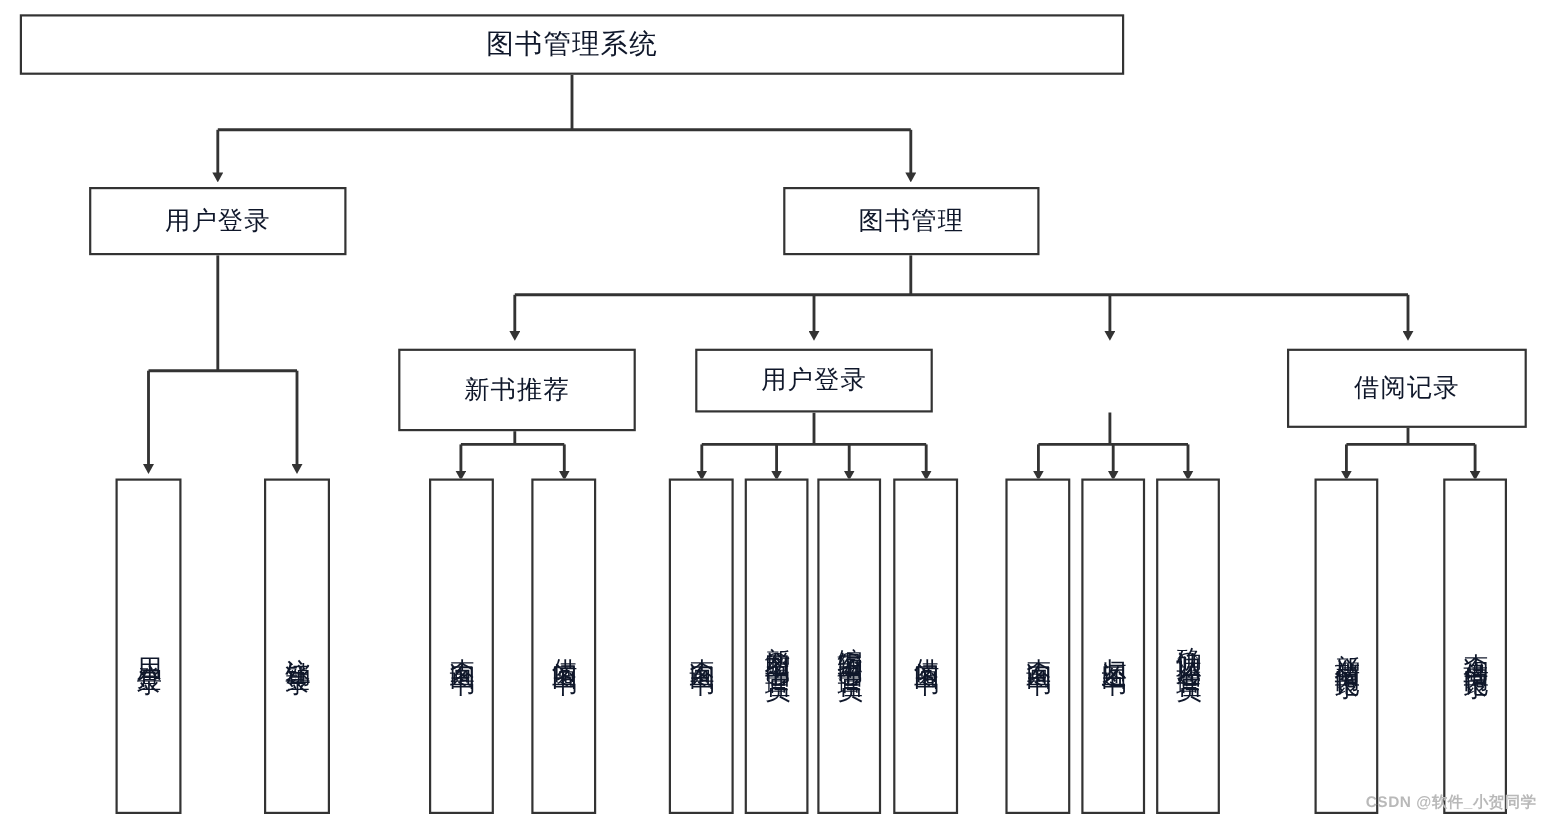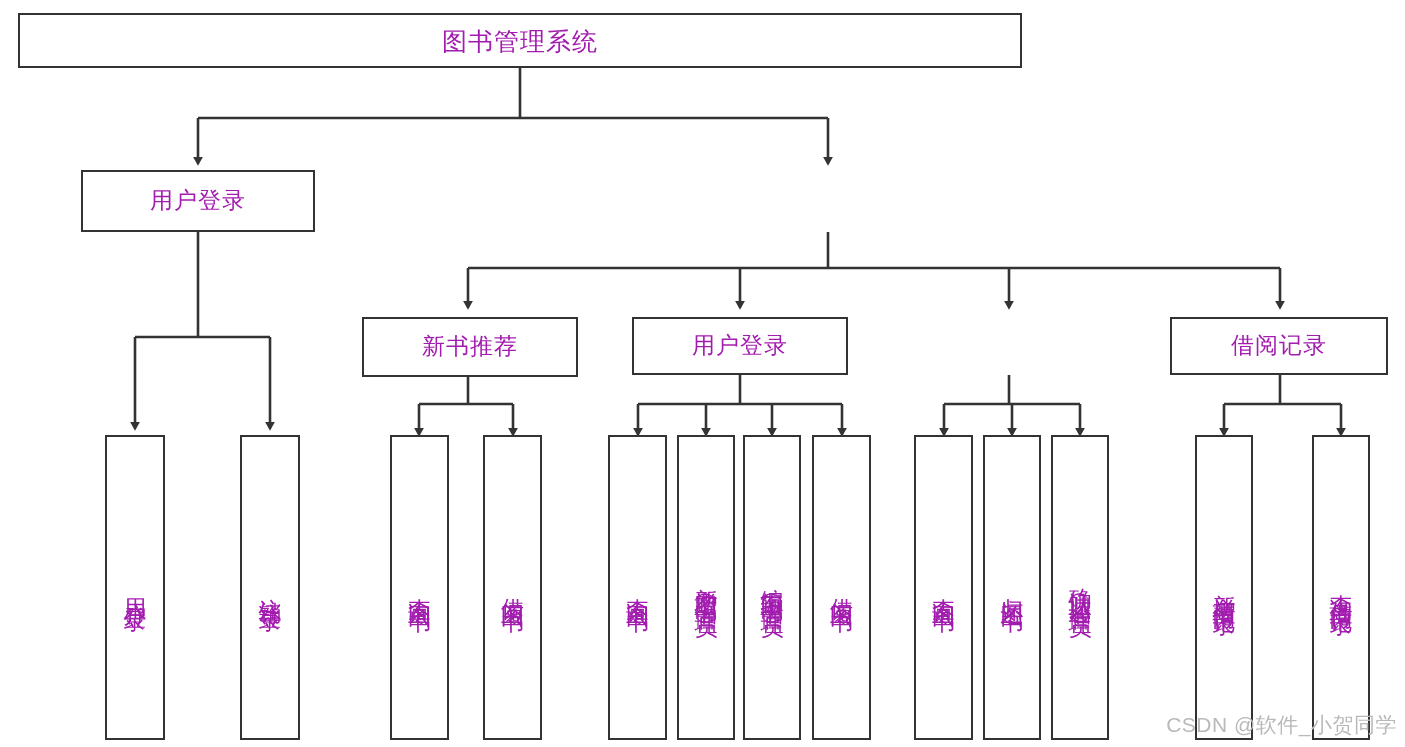--- a/index.html
+++ b/index.html
@@ -27,22 +27,23 @@
     pointer-events: none;
   }
   .node {
     position: absolute;
     box-sizing: border-box;
     border: 2.5px solid #333333;
     background: #ffffff;
     display: flex;
     align-items: center;
     justify-content: center;
-    color: #a21caf;
+    color: #0f172a;
     z-index: 2;
+    font-family: Liberation Serif, serif;
   }
   .node.horiz {
     font-size: 23px;
     letter-spacing: 1px;
     line-height: 1.2;
     white-space: nowrap;
   }
   .node.vert {
     writing-mode: vertical-rl;
     text-orientation: upright;
@@ -59,26 +60,27 @@
     display: block;
     max-height: 100%;
   }
   .node.root {
     font-size: 25px;
   }
   .watermark {
     position: absolute;
     right: 8px;
     bottom: 8px;
-    font-size: 21px;
+    font-size: 14px;
     color: #b9b9b9;
     letter-spacing: 0.5px;
     white-space: nowrap;
     z-index: 5;
     font-family: "Liberation Sans", "DejaVu Sans", sans-serif;
+    font-weight: bold;
   }
 </style>
 </head>
 <body>
 
 <div id="canvas">
 
   <svg id="edges" viewBox="0 0 1405 747" width="1405" height="747" aria-hidden="true">
     <defs>
       <marker id="arrow" markerWidth="9" markerHeight="10" refX="1.2" refY="5" orient="auto" markerUnits="userSpaceOnUse">
@@ -129,28 +131,31 @@
     </g>
   </svg>
 
   <div class="node horiz root" style="left:18px; top:13px; width:1004px; height:55px;">
     <span>图书管理系统</span>
   </div>
 
   <div class="node horiz" style="left:81px; top:170px; width:234px; height:62px;">
     <span>用户登录</span>
   </div>
-
-  <div class="node horiz" style="left:362px; top:317px; width:216px; height:60px;">
+  <div class="node horiz" style="left:712px; top:170px; width:233px; height:62px;">
+    <span>图书管理</span>
+  </div>
+
+  <div class="node horiz" style="left:362px; top:317px; width:216px; height:75px;">
     <span>新书推荐</span>
   </div>
   <div class="node horiz" style="left:632px; top:317px; width:216px; height:58px;">
     <span>用户登录</span>
   </div>
-  <div class="node horiz" style="left:1170px; top:317px; width:218px; height:58px;">
+  <div class="node horiz" style="left:1170px; top:317px; width:218px; height:72px;">
     <span>借阅记录</span>
   </div>
 
   <div class="node vert" style="left:105px; top:435px; width:60px; height:305px;">
     <span class="vtext">用户登录</span>
   </div>
   <div class="node vert" style="left:240px; top:435px; width:60px; height:305px;">
     <span class="vtext">注销登录</span>
   </div>
 

